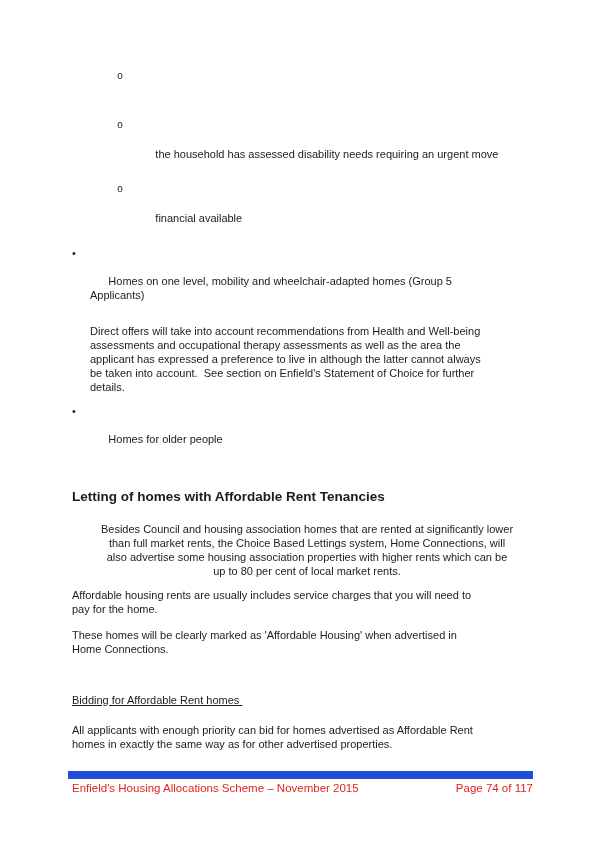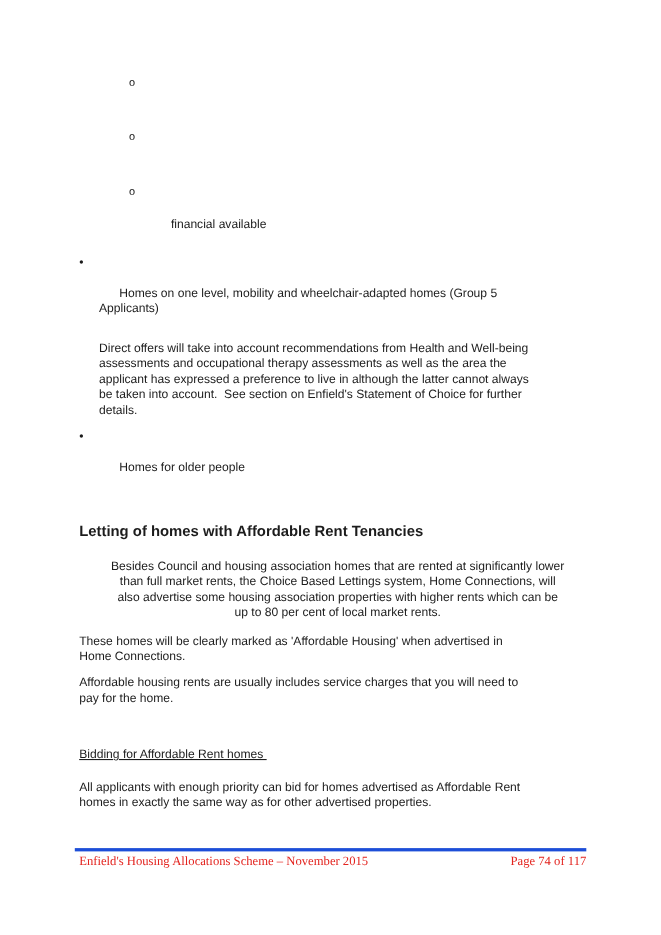--- a/index.html
+++ b/index.html
@@ -81,43 +81,43 @@
     line-height: 14px;
     font-weight: normal;
     text-decoration: underline;
     white-space: pre;
   }
   .footer {
     position: absolute;
     left: 68px;
     top: 771px;
     width: 465px;
-    border-top: 3px solid #1d4ed8;
+    border-top: 8px solid #1d4ed8;
     padding-top: 2px;
     display: flex;
     justify-content: space-between;
     color: #e3231e;
     font-size: 11.5px;
     line-height: 14px;
-    font-family: Liberation Serif, serif;
   }
   .footer .left { padding-left: 4px; white-space: pre; }
   .footer .right { white-space: pre; padding-left: 16px; }
 </style>
 </head>
 <body>
 
 <div class="page">
   <div class="content">
 
     <div class="sub-item">
       <span class="marker">o</span>
     </div>
     <div class="sub-item mt7">
       <span class="marker">o</span>
+      <span>the household has assessed disability needs requiring an urgent move</span>
     </div>
     <div class="sub-item mt8">
       <span class="marker">o</span>
       <span>financial available</span>
     </div>
 
     <div class="bullet-item mt7">
       <span class="marker">•</span>
       <span>Homes on one level, mobility and wheelchair-adapted homes (Group 5
 Applicants)</span>
@@ -131,24 +131,24 @@
     <div class="bullet-item mt10">
       <span class="marker">•</span>
       <span>Homes for older people</span>
     </div>
 
     <h2 class="section-heading">Letting of homes with Affordable Rent Tenancies</h2>
     <p class="para mt17">Besides Council and housing association homes that are rented at significantly lower
 than full market rents, the Choice Based Lettings system, Home Connections, will
 also advertise some housing association properties with higher rents which can be
 up to 80 per cent of local market rents.</p>
+    <p class="para mt10">Affordable housing rents are usually includes service charges that you will need to
+pay for the home.</p>
     <p class="para mt12">These homes will be clearly marked as 'Affordable Housing' when advertised in
 Home Connections.</p>
-    <p class="para mt10">Affordable housing rents are usually includes service charges that you will need to
-pay for the home.</p>
 
     <h3 class="sub-heading">Bidding for Affordable Rent homes </h3>
     <p class="para mt16">All applicants with enough priority can bid for homes advertised as Affordable Rent
 homes in exactly the same way as for other advertised properties.</p>
 
   </div>
 
   <div class="footer">
     <span class="left">Enfield's Housing Allocations Scheme – November 2015</span>
     <span class="right">Page 74 of 117</span>

